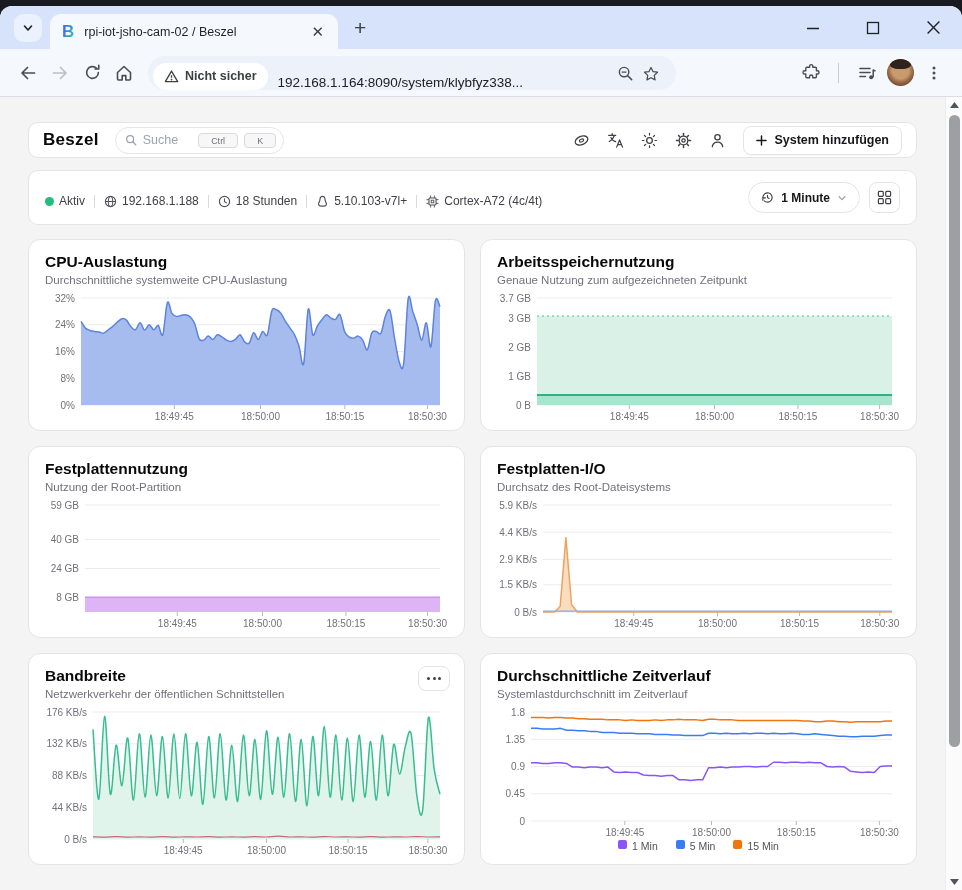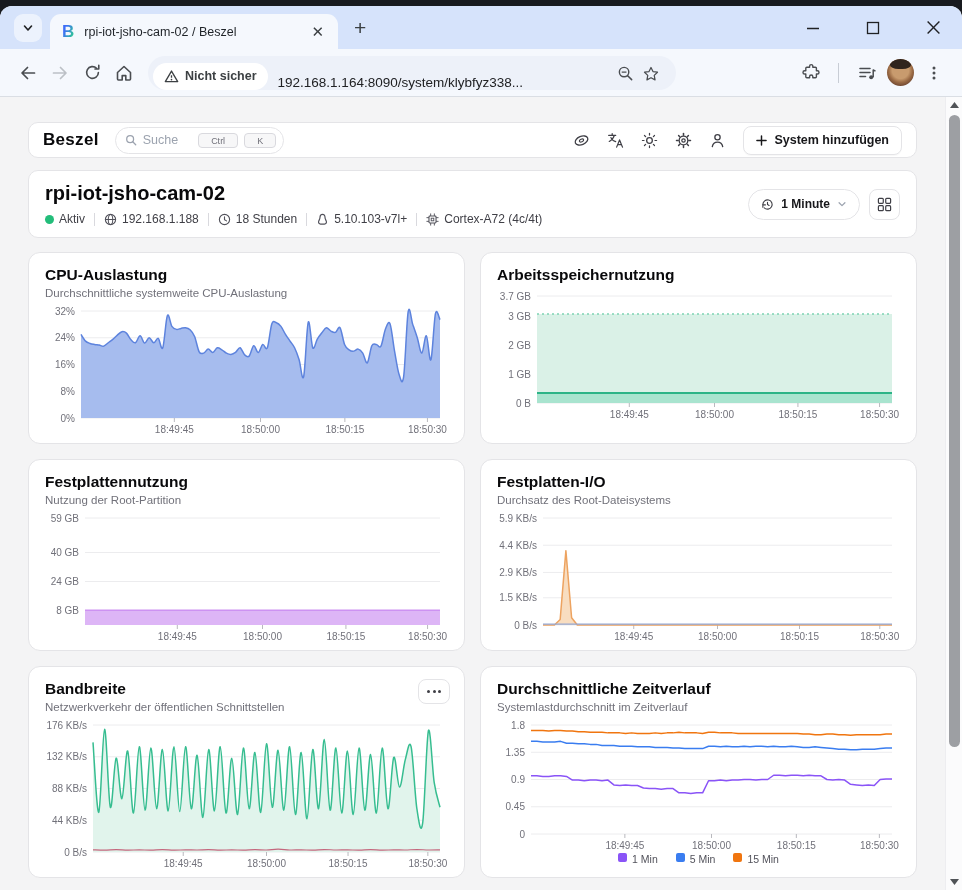--- a/index.html
+++ b/index.html
@@ -242,21 +242,20 @@
             <svg width="11" height="11" viewBox="0 0 12 12">
                 <path d="M6 1v10M1 6h10" stroke="#18181b" stroke-width="1.6" stroke-linecap="round"></path>
               </svg>
             <span>System hinzufügen</span>
           </button>
         </div>
       </div>
 
       <div class="card syscard">
         <div>
-          <h1 class="sys-name">rpi-iot-jsho-cam-02</h1>
           <div class="sys-meta">
             <span class="mi">
                 <span class="dot"></span>
                 <span>Aktiv</span>
               </span>
             <span class="sep"></span>
             <span class="mi">
                 <svg width="13" height="13" viewBox="0 0 14 14">
                   <circle cx="7" cy="7" r="5.5" fill="none" stroke="#52525b" stroke-width="1.2"></circle>
                   <ellipse cx="7" cy="7" rx="2.4" ry="5.5" fill="none" stroke="#52525b" stroke-width="1.1"></ellipse>
@@ -348,20 +347,21 @@
                 <text x="299.865" y="127" text-anchor="middle" font-size="10" fill="#71717a">18:50:15</text>
                 <line x1="382.435" x2="382.435" y1="112" y2="116" stroke="#b9b9be"></line>
                 <text x="382.435" y="127" text-anchor="middle" font-size="10" fill="#71717a">18:50:30</text>
                 <path d="M36 28.40625C36.757383966244724 29.520833333333332 39.0295358649789 33.5890625 40.54430379746835 35.09375C42.05907172995781 36.5984375 43.573839662447256 36.87708333333334 45.08860759493671 37.434375C46.60337552742617 37.99166666666667 48.118143459915615 38.158854166666664 49.63291139240506 38.4375C51.14767932489451 38.716145833333336 52.662447257383974 38.82760416666667 54.17721518987342 39.10625C55.69198312236287 39.38489583333334 57.206751054852326 40.49947916666667 58.721518987341774 40.109375C60.23628691983122 39.71927083333333 61.75105485232068 37.880208333333336 63.265822784810126 36.765625C64.78059071729957 35.651041666666664 66.29535864978904 34.70364583333333 67.81012658227849 33.421875C69.32489451476793 32.14010416666667 70.8396624472574 30.356770833333336 72.35443037974684 29.075000000000003C73.86919831223629 27.79322916666667 75.38396624472574 26.065625 76.89873417721519 25.731250000000003C78.41350210970464 25.396875000000005 79.9282700421941 25.731250000000006 81.44303797468355 27.06875000000001C82.957805907173 28.40625000000001 84.47257383966245 32.140104166666674 85.9873417721519 33.75625000000001C87.50210970464134 35.37239583333334 89.0168776371308 37.434375 90.53164556962025 36.765625C92.0464135021097 36.096875 93.56118143459916 29.688020833333322 95.07594936708861 29.74374999999999C96.59071729957806 29.79947916666666 98.10548523206752 36.76562500000001 99.62025316455697 37.10000000000001C101.13502109704642 37.43437500000001 102.64978902953587 31.80572916666667 104.16455696202532 31.75C105.67932489451476 31.69427083333333 107.19409282700423 36.65416666666667 108.70886075949367 36.765625C110.22362869198312 36.87708333333333 111.73839662447259 31.582812500000003 113.25316455696203 32.41875C114.76793248945148 33.2546875 116.28270042194093 45.57083333333333 117.79746835443038 41.78125C119.31223628691983 37.99166666666667 120.82700421940929 13.247916666666656 122.34177215189874 9.681249999999991C123.85654008438819 6.114583333333327 125.37130801687765 18.096354166666675 126.8860759493671 20.38125000000001C128.40084388185653 22.666145833333342 129.915611814346 23.056250000000002 131.43037974683543 23.390625C132.94514767932486 23.724999999999998 134.45991561181432 22.666145833333335 135.9746835443038 22.387500000000003C137.48945147679325 22.10885416666667 139.00421940928268 21.495833333333334 140.51898734177215 21.71875C142.0337552742616 21.941666666666666 143.54852320675104 22.276041666666675 145.0632911392405 23.72500000000001C146.57805907172997 25.173958333333342 148.0928270042194 26.73437500000001 149.60759493670886 30.41250000000001C151.12236286919833 34.09062500000001 152.63713080168776 43.00729166666667 154.15189873417722 45.79375C155.66666666666669 48.58020833333334 157.1814345991561 47.57708333333334 158.69620253164555 47.13125000000001C160.21097046413502 46.685416666666676 161.72573839662448 43.23020833333333 163.24050632911394 43.11874999999999C164.7552742616034 43.00729166666665 166.2700421940928 46.685416666666654 167.78481012658227 46.46249999999999C169.29957805907173 46.23958333333333 170.81434599156117 42.22708333333333 172.32911392405063 41.78125C173.8438818565401 41.33541666666667 175.35864978902953 42.89583333333334 176.873417721519 43.78750000000001C178.38818565400845 44.679166666666674 179.9029535864979 46.351041666666674 181.41772151898735 47.13125000000001C182.9324894514768 47.91145833333334 184.44725738396625 48.58020833333334 185.9620253164557 48.46875C187.47679324894517 48.35729166666666 188.99156118143463 47.57708333333333 190.50632911392407 46.46249999999999C192.0210970464135 45.347916666666656 193.53586497890296 41.39114583333333 195.0506329113924 41.78125C196.56540084388183 42.17135416666667 198.0801687763713 47.40989583333334 199.59493670886076 48.803125C201.10970464135022 50.196354166666666 202.62447257383965 51.6453125 204.13924050632912 50.140625C205.65400843881858 48.6359375 207.168776371308 40.38802083333333 208.68354430379748 39.77499999999999C210.19831223628694 39.161979166666654 211.71308016877637 46.685416666666654 213.22784810126583 46.46249999999999C214.7426160337553 46.23958333333333 216.25738396624473 39.217708333333334 217.7721518987342 38.4375C219.28691983122366 37.657291666666666 220.8016877637131 45.23645833333333 222.31645569620252 41.78125C223.83122362869196 38.32604166666667 225.3459915611814 21.885937499999997 226.86075949367086 17.706249999999997C228.37552742616032 13.526562499999997 229.89029535864978 16.257291666666664 231.40506329113924 16.703125C232.9198312236287 17.148958333333336 234.4345991561181 18.430729166666676 235.94936708860757 20.38125000000001C237.46413502109704 22.33177083333334 238.9789029535865 25.95416666666667 240.49367088607596 28.40625C242.00843881856542 30.85833333333333 243.52320675105483 32.864583333333336 245.0379746835443 35.09375C246.55274261603375 37.322916666666664 248.0675105485232 38.66041666666666 249.58227848101265 41.78125C251.0970464135021 44.90208333333334 252.61181434599155 49.02604166666667 254.126582278481 53.81875C255.64135021097047 58.61145833333333 257.15611814345993 76.77916666666667 258.6708860759494 70.5375C260.18565400843886 64.29583333333332 261.70042194092827 21.161458333333325 263.2151898734177 16.36874999999999C264.7299578059072 11.576041666666658 266.2447257383966 38.994791666666664 267.75949367088606 41.78125C269.2742616033755 44.567708333333336 270.789029535865 35.59531249999999 272.30379746835445 33.08749999999999C273.8185654008439 30.57968749999999 275.33333333333337 28.629166666666666 276.84810126582283 26.734375C278.3628691983123 24.839583333333334 279.87763713080165 21.997395833333332 281.3924050632911 21.71875C282.90717299578057 21.440104166666668 284.42194092827003 24.28229166666667 285.9367088607595 25.0625C287.45147679324896 25.84270833333333 288.9662447257384 26.95729166666666 290.4810126582279 26.39999999999999C291.99578059071735 25.842708333333324 293.51054852320675 19.7125 295.0253164556962 21.71875C296.5400843881857 23.725 298.0548523206751 34.759375 299.56962025316454 38.4375C301.084388185654 42.115625 302.59915611814347 42.67291666666667 304.11392405063293 43.78750000000001C305.6286919831224 44.902083333333344 307.1434599156118 45.23645833333334 308.65822784810126 45.125C310.1729957805907 45.01354166666666 311.6877637130802 42.78437499999999 313.20253164556965 43.11874999999999C314.7172995780591 43.45312499999999 316.2320675105485 44.84635416666667 317.746835443038 47.13125000000001C319.26160337552744 49.416145833333346 320.7763713080169 58.05416666666667 322.29113924050637 56.828125C323.80590717299583 55.60208333333333 325.32067510548524 42.840104166666656 326.8354430379747 39.77499999999999C328.35021097046416 36.70989583333333 329.86497890295357 38.381770833333334 331.37974683544303 38.4375C332.8945147679325 38.493229166666666 334.40928270042195 42.672916666666666 335.9240506329114 40.109375C337.4388185654009 37.545833333333334 338.9535864978903 26.79010416666666 340.46835443037975 23.05624999999999C341.9831223628692 19.322395833333324 343.4978902953587 14.028124999999996 345.01265822784814 17.706249999999997C346.5274261603376 21.384375 348.042194092827 36.65416666666667 349.55696202531647 45.125C351.0717299578059 53.59583333333333 352.58649789029533 64.29583333333333 354.1012658227848 68.53125C355.61603375527426 72.76666666666667 357.1308016877637 81.01458333333332 358.6455696202532 70.5375C360.16033755274265 60.06041666666666 361.67510548523205 14.362500000000002 363.1898734177215 5.668750000000003C364.704641350211 -3.024999999999997 366.21940928270044 14.028125 367.7341772151899 18.375C369.24894514767936 22.721875 370.76371308016877 26.957291666666666 372.27848101265823 31.75C373.7932489451477 36.54270833333334 375.3080168776371 47.46562500000001 376.82278481012656 47.13125000000001C378.337552742616 46.79687500000001 379.8523206751055 28.62916666666666 381.36708860759495 29.74374999999999C382.8818565400844 30.858333333333324 384.3966244725738 57.496875 385.9113924050633 53.81875C387.42616033755274 50.140625 388.9409282700422 14.362499999999997 390.45569620253167 7.674999999999997C391.97046413502113 0.987499999999998 394.24261603375527 12.690625000000006 395 13.693750000000009L395 112L36 112Z" fill="#a6bcee" stroke="none"></path>
                 <path d="M36 28.40625C36.757383966244724 29.520833333333332 39.0295358649789 33.5890625 40.54430379746835 35.09375C42.05907172995781 36.5984375 43.573839662447256 36.87708333333334 45.08860759493671 37.434375C46.60337552742617 37.99166666666667 48.118143459915615 38.158854166666664 49.63291139240506 38.4375C51.14767932489451 38.716145833333336 52.662447257383974 38.82760416666667 54.17721518987342 39.10625C55.69198312236287 39.38489583333334 57.206751054852326 40.49947916666667 58.721518987341774 40.109375C60.23628691983122 39.71927083333333 61.75105485232068 37.880208333333336 63.265822784810126 36.765625C64.78059071729957 35.651041666666664 66.29535864978904 34.70364583333333 67.81012658227849 33.421875C69.32489451476793 32.14010416666667 70.8396624472574 30.356770833333336 72.35443037974684 29.075000000000003C73.86919831223629 27.79322916666667 75.38396624472574 26.065625 76.89873417721519 25.731250000000003C78.41350210970464 25.396875000000005 79.9282700421941 25.731250000000006 81.44303797468355 27.06875000000001C82.957805907173 28.40625000000001 84.47257383966245 32.140104166666674 85.9873417721519 33.75625000000001C87.50210970464134 35.37239583333334 89.0168776371308 37.434375 90.53164556962025 36.765625C92.0464135021097 36.096875 93.56118143459916 29.688020833333322 95.07594936708861 29.74374999999999C96.59071729957806 29.79947916666666 98.10548523206752 36.76562500000001 99.62025316455697 37.10000000000001C101.13502109704642 37.43437500000001 102.64978902953587 31.80572916666667 104.16455696202532 31.75C105.67932489451476 31.69427083333333 107.19409282700423 36.65416666666667 108.70886075949367 36.765625C110.22362869198312 36.87708333333333 111.73839662447259 31.582812500000003 113.25316455696203 32.41875C114.76793248945148 33.2546875 116.28270042194093 45.57083333333333 117.79746835443038 41.78125C119.31223628691983 37.99166666666667 120.82700421940929 13.247916666666656 122.34177215189874 9.681249999999991C123.85654008438819 6.114583333333327 125.37130801687765 18.096354166666675 126.8860759493671 20.38125000000001C128.40084388185653 22.666145833333342 129.915611814346 23.056250000000002 131.43037974683543 23.390625C132.94514767932486 23.724999999999998 134.45991561181432 22.666145833333335 135.9746835443038 22.387500000000003C137.48945147679325 22.10885416666667 139.00421940928268 21.495833333333334 140.51898734177215 21.71875C142.0337552742616 21.941666666666666 143.54852320675104 22.276041666666675 145.0632911392405 23.72500000000001C146.57805907172997 25.173958333333342 148.0928270042194 26.73437500000001 149.60759493670886 30.41250000000001C151.12236286919833 34.09062500000001 152.63713080168776 43.00729166666667 154.15189873417722 45.79375C155.66666666666669 48.58020833333334 157.1814345991561 47.57708333333334 158.69620253164555 47.13125000000001C160.21097046413502 46.685416666666676 161.72573839662448 43.23020833333333 163.24050632911394 43.11874999999999C164.7552742616034 43.00729166666665 166.2700421940928 46.685416666666654 167.78481012658227 46.46249999999999C169.29957805907173 46.23958333333333 170.81434599156117 42.22708333333333 172.32911392405063 41.78125C173.8438818565401 41.33541666666667 175.35864978902953 42.89583333333334 176.873417721519 43.78750000000001C178.38818565400845 44.679166666666674 179.9029535864979 46.351041666666674 181.41772151898735 47.13125000000001C182.9324894514768 47.91145833333334 184.44725738396625 48.58020833333334 185.9620253164557 48.46875C187.47679324894517 48.35729166666666 188.99156118143463 47.57708333333333 190.50632911392407 46.46249999999999C192.0210970464135 45.347916666666656 193.53586497890296 41.39114583333333 195.0506329113924 41.78125C196.56540084388183 42.17135416666667 198.0801687763713 47.40989583333334 199.59493670886076 48.803125C201.10970464135022 50.196354166666666 202.62447257383965 51.6453125 204.13924050632912 50.140625C205.65400843881858 48.6359375 207.168776371308 40.38802083333333 208.68354430379748 39.77499999999999C210.19831223628694 39.161979166666654 211.71308016877637 46.685416666666654 213.22784810126583 46.46249999999999C214.7426160337553 46.23958333333333 216.25738396624473 39.217708333333334 217.7721518987342 38.4375C219.28691983122366 37.657291666666666 220.8016877637131 45.23645833333333 222.31645569620252 41.78125C223.83122362869196 38.32604166666667 225.3459915611814 21.885937499999997 226.86075949367086 17.706249999999997C228.37552742616032 13.526562499999997 229.89029535864978 16.257291666666664 231.40506329113924 16.703125C232.9198312236287 17.148958333333336 234.4345991561181 18.430729166666676 235.94936708860757 20.38125000000001C237.46413502109704 22.33177083333334 238.9789029535865 25.95416666666667 240.49367088607596 28.40625C242.00843881856542 30.85833333333333 243.52320675105483 32.864583333333336 245.0379746835443 35.09375C246.55274261603375 37.322916666666664 248.0675105485232 38.66041666666666 249.58227848101265 41.78125C251.0970464135021 44.90208333333334 252.61181434599155 49.02604166666667 254.126582278481 53.81875C255.64135021097047 58.61145833333333 257.15611814345993 76.77916666666667 258.6708860759494 70.5375C260.18565400843886 64.29583333333332 261.70042194092827 21.161458333333325 263.2151898734177 16.36874999999999C264.7299578059072 11.576041666666658 266.2447257383966 38.994791666666664 267.75949367088606 41.78125C269.2742616033755 44.567708333333336 270.789029535865 35.59531249999999 272.30379746835445 33.08749999999999C273.8185654008439 30.57968749999999 275.33333333333337 28.629166666666666 276.84810126582283 26.734375C278.3628691983123 24.839583333333334 279.87763713080165 21.997395833333332 281.3924050632911 21.71875C282.90717299578057 21.440104166666668 284.42194092827003 24.28229166666667 285.9367088607595 25.0625C287.45147679324896 25.84270833333333 288.9662447257384 26.95729166666666 290.4810126582279 26.39999999999999C291.99578059071735 25.842708333333324 293.51054852320675 19.7125 295.0253164556962 21.71875C296.5400843881857 23.725 298.0548523206751 34.759375 299.56962025316454 38.4375C301.084388185654 42.115625 302.59915611814347 42.67291666666667 304.11392405063293 43.78750000000001C305.6286919831224 44.902083333333344 307.1434599156118 45.23645833333334 308.65822784810126 45.125C310.1729957805907 45.01354166666666 311.6877637130802 42.78437499999999 313.20253164556965 43.11874999999999C314.7172995780591 43.45312499999999 316.2320675105485 44.84635416666667 317.746835443038 47.13125000000001C319.26160337552744 49.416145833333346 320.7763713080169 58.05416666666667 322.29113924050637 56.828125C323.80590717299583 55.60208333333333 325.32067510548524 42.840104166666656 326.8354430379747 39.77499999999999C328.35021097046416 36.70989583333333 329.86497890295357 38.381770833333334 331.37974683544303 38.4375C332.8945147679325 38.493229166666666 334.40928270042195 42.672916666666666 335.9240506329114 40.109375C337.4388185654009 37.545833333333334 338.9535864978903 26.79010416666666 340.46835443037975 23.05624999999999C341.9831223628692 19.322395833333324 343.4978902953587 14.028124999999996 345.01265822784814 17.706249999999997C346.5274261603376 21.384375 348.042194092827 36.65416666666667 349.55696202531647 45.125C351.0717299578059 53.59583333333333 352.58649789029533 64.29583333333333 354.1012658227848 68.53125C355.61603375527426 72.76666666666667 357.1308016877637 81.01458333333332 358.6455696202532 70.5375C360.16033755274265 60.06041666666666 361.67510548523205 14.362500000000002 363.1898734177215 5.668750000000003C364.704641350211 -3.024999999999997 366.21940928270044 14.028125 367.7341772151899 18.375C369.24894514767936 22.721875 370.76371308016877 26.957291666666666 372.27848101265823 31.75C373.7932489451477 36.54270833333334 375.3080168776371 47.46562500000001 376.82278481012656 47.13125000000001C378.337552742616 46.79687500000001 379.8523206751055 28.62916666666666 381.36708860759495 29.74374999999999C382.8818565400844 30.858333333333324 384.3966244725738 57.496875 385.9113924050633 53.81875C387.42616033755274 50.140625 388.9409282700422 14.362499999999997 390.45569620253167 7.674999999999997C391.97046413502113 0.987499999999998 394.24261603375527 12.690625000000006 395 13.693750000000009" fill="none" stroke="#5d83dd" stroke-width="1.5" stroke-linejoin="round"></path>
               </svg></div>
         </div>
 
         <div class="card chart-card">
           <h3>Arbeitsspeichernutzung</h3>
+          <p>Genaue Nutzung zum aufgezeichneten Zeitpunkt</p>
           <div class="chart"><svg width="403" height="130" style="overflow: visible;">
                 <line x1="40" x2="395" y1="112" y2="112" stroke="#ececee" stroke-width="1"></line>
                 <text x="34" y="115.5" text-anchor="end" font-size="10" fill="#71717a">0 B</text>
                 <line x1="40" x2="395" y1="83.08108108108108" y2="83.08108108108108" stroke="#ececee" stroke-width="1"></line>
                 <text x="34" y="86.58108108108108" text-anchor="end" font-size="10" fill="#71717a">1 GB</text>
                 <line x1="40" x2="395" y1="54.16216216216217" y2="54.16216216216217" stroke="#ececee" stroke-width="1"></line>
                 <text x="34" y="57.66216216216217" text-anchor="end" font-size="10" fill="#71717a">2 GB</text>
                 <line x1="40" x2="395" y1="25.243243243243256" y2="25.243243243243256" stroke="#ececee" stroke-width="1"></line>
                 <text x="34" y="28.743243243243256" text-anchor="end" font-size="10" fill="#71717a">3 GB</text>
                 <line x1="40" x2="395" y1="5" y2="5" stroke="#ececee" stroke-width="1"></line>

